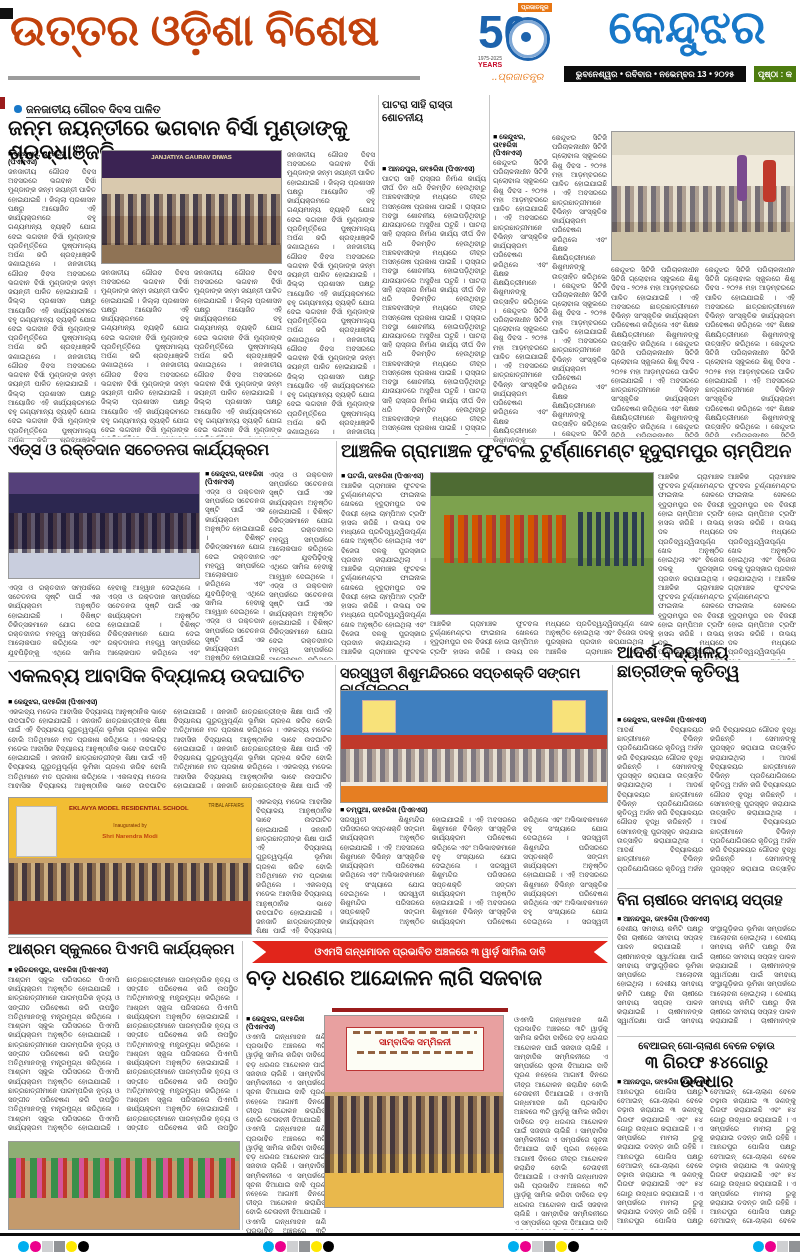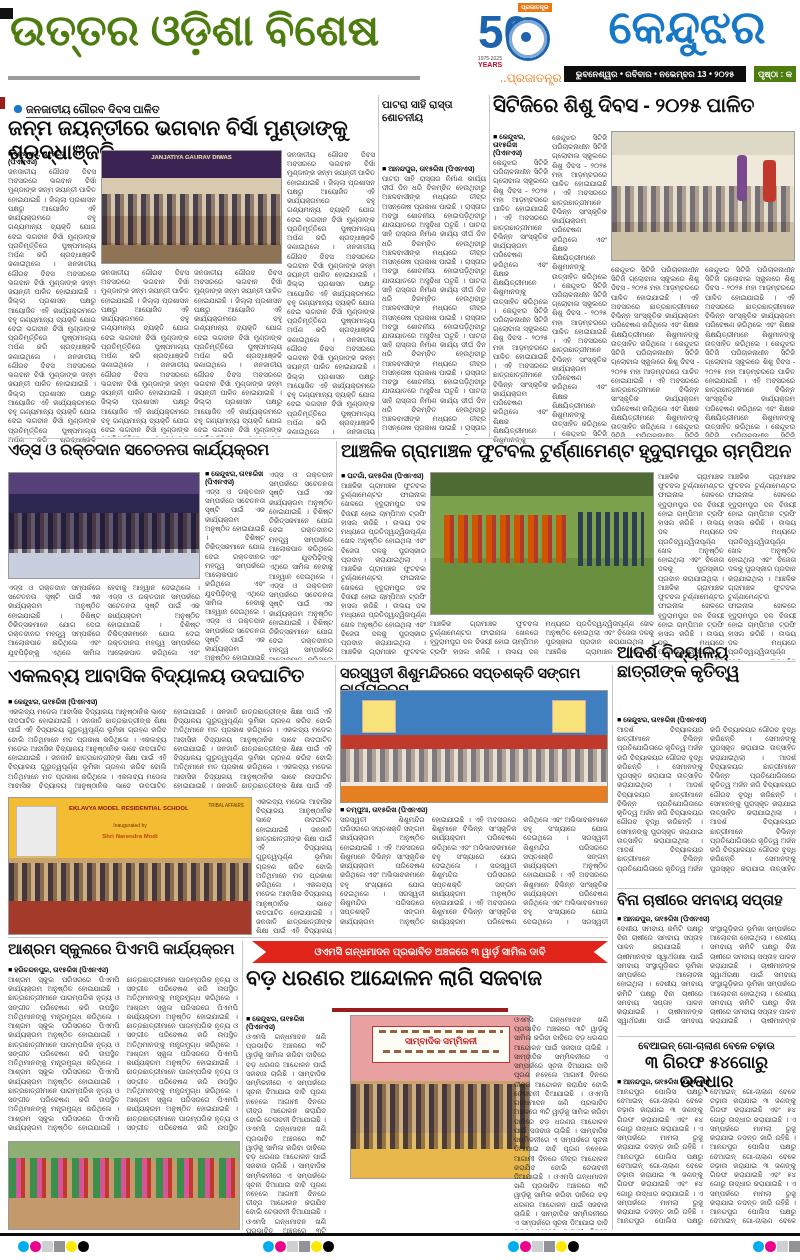--- a/index.html
+++ b/index.html
@@ -21,41 +21,41 @@
   .mark{width:11px;height:11px;display:inline-block;margin-right:1px;}
   .round{border-radius:50%;}
   .markgroup{display:flex;align-items:center;}
 </style>
 </head>
 <body>
 
 <div id="page">
 
   <div class="abs" style="left:0;top:8px;width:13px;height:11px;background:#111;"></div>
-  <div class="abs hl" style="left:10px;top:6px;width:420px;font-size:43px;color:#4d7c0f;">ଉତ୍ତର ଓଡ଼ିଶା ବିଶେଷ</div>
+  <div class="abs hl" style="left:10px;top:6px;width:420px;font-size:43px;color:#c2410c;">ଉତ୍ତର ଓଡ଼ିଶା ବିଶେଷ</div>
   <div class="abs" style="left:8px;top:76px;width:412px;height:4px;background:#9c9c9c;"></div>
 
   <div class="abs" style="left:478px;top:3px;width:86px;height:80px;">
     <div class="abs" style="left:40px;top:0;padding:1px 3px;background:#e87613;color:#fff;font-size:6px;font-weight:bold;">ପ୍ରଜାତନ୍ତ୍ର</div>
     <div class="abs" style="left:0;top:6px;font-size:46px;font-weight:bold;color:#1d63ad;line-height:1;">50</div>
     <div class="abs" style="left:28px;top:14px;width:38px;height:38px;border-radius:50%;background:#fff;border:3px solid #1d63ad;box-shadow:inset 0 0 0 3px #7fa8d6;">
       <div style="position:absolute;left:12px;top:12px;width:10px;height:10px;border-radius:50%;background:#1d63ad;"></div>
     </div>
     <div class="abs" style="left:0;top:52px;font-size:5px;color:#555;">1975-2025</div>
     <div class="abs" style="left:0;top:58px;font-size:7px;font-weight:bold;color:#c8102e;">YEARS</div>
-    <div class="abs" style="left:22px;top:68px;font-size:12px;color:#e87613;white-space:nowrap;">..ପ୍ରଜାତନ୍ତ୍ର</div>
+    <div class="abs" style="left:14px;top:68px;font-size:10px;color:#e87613;font-style:italic;white-space:nowrap;">..ପ୍ରଜାତନ୍ତ୍ର</div>
   </div>
 
   <div class="abs hl" style="left:576px;top:2px;width:222px;font-size:46px;color:#1878c8;text-align:center;">କେନ୍ଦୁଝର</div>
   <div class="abs" style="left:564px;top:66px;width:182px;height:16px;background:#0d0d0d;color:#fff;font-size:8.5px;font-weight:bold;text-align:center;line-height:16px;">ଭୁବନେଶ୍ୱର • ରବିବାର • ନଭେମ୍ବର 13 • ୨୦୨୫</div>
   <div class="abs" style="left:754px;top:66px;width:42px;height:16px;background:#4d7c0f;color:#fff;font-size:8.5px;font-weight:bold;text-align:center;line-height:16px;">ପୃଷ୍ଠା : କ</div>
 
   <div class="abs" style="left:0;top:97px;width:5px;height:12px;background:#9b1c1c;"></div>
 
-  <div class="abs" style="left:14px;top:99px;font-family:Liberation Serif, serif;">
+  <div class="abs" style="left:14px;top:99px;">
     <span style="display:inline-block;width:8px;height:8px;border-radius:50%;background:#1878c8;margin-right:4px;"></span><span class="kick" style="border-bottom:1.5px solid #444;padding-bottom:2px;">ଜନଜାତୀୟ ଗୌରବ ଦିବସ ପାଳିତ</span>
   </div>
   <div class="abs hl" style="left:8px;top:116px;width:368px;font-size:21px;">ଜନ୍ମ ଜୟନ୍ତୀରେ ଭଗବାନ ବିର୍ସା ମୁଣ୍ଡାଙ୍କୁ ଶ୍ରଦ୍ଧାଞ୍ଜଳି</div>
 
   <div class="abs" style="left:8px;top:150px;width:88px;height:287px;">
     <div class="dl">■ କେନ୍ଦୁଝର, ତା୧୫ରିଖ (ପିଏନଏସ)</div>
     <div class="body" style="height:276px;">ଜନଜାତୀୟ ଗୌରବ ଦିବସ ଅବସରରେ ଭଗବାନ ବିର୍ସା ମୁଣ୍ଡାଙ୍କ ଜନ୍ମ ଜୟନ୍ତୀ ପାଳିତ ହୋଇଯାଇଛି । ଜିଲ୍ଲା ପ୍ରଶାସନ ପକ୍ଷରୁ ଆୟୋଜିତ ଏହି କାର୍ଯ୍ୟକ୍ରମରେ ବହୁ ଗଣ୍ୟମାନ୍ୟ ବ୍ୟକ୍ତି ଯୋଗ ଦେଇ ଭଗବାନ ବିର୍ସା ମୁଣ୍ଡାଙ୍କ ପ୍ରତିମୂର୍ତ୍ତିରେ ପୁଷ୍ପମାଲ୍ୟ ଅର୍ପଣ କରି ଶ୍ରଦ୍ଧାଞ୍ଜଳି ଜଣାଇଥିଲେ । ଜନଜାତୀୟ ଗୌରବ ଦିବସ ଅବସରରେ ଭଗବାନ ବିର୍ସା ମୁଣ୍ଡାଙ୍କ ଜନ୍ମ ଜୟନ୍ତୀ ପାଳିତ ହୋଇଯାଇଛି । ଜିଲ୍ଲା ପ୍ରଶାସନ ପକ୍ଷରୁ ଆୟୋଜିତ ଏହି କାର୍ଯ୍ୟକ୍ରମରେ ବହୁ ଗଣ୍ୟମାନ୍ୟ ବ୍ୟକ୍ତି ଯୋଗ ଦେଇ ଭଗବାନ ବିର୍ସା ମୁଣ୍ଡାଙ୍କ ପ୍ରତିମୂର୍ତ୍ତିରେ ପୁଷ୍ପମାଲ୍ୟ ଅର୍ପଣ କରି ଶ୍ରଦ୍ଧାଞ୍ଜଳି ଜଣାଇଥିଲେ । ଜନଜାତୀୟ ଗୌରବ ଦିବସ ଅବସରରେ ଭଗବାନ ବିର୍ସା ମୁଣ୍ଡାଙ୍କ ଜନ୍ମ ଜୟନ୍ତୀ ପାଳିତ ହୋଇଯାଇଛି । ଜିଲ୍ଲା ପ୍ରଶାସନ ପକ୍ଷରୁ ଆୟୋଜିତ ଏହି କାର୍ଯ୍ୟକ୍ରମରେ ବହୁ ଗଣ୍ୟମାନ୍ୟ ବ୍ୟକ୍ତି ଯୋଗ ଦେଇ ଭଗବାନ ବିର୍ସା ମୁଣ୍ଡାଙ୍କ ପ୍ରତିମୂର୍ତ୍ତିରେ ପୁଷ୍ପମାଲ୍ୟ ଅର୍ପଣ କରି ଶ୍ରଦ୍ଧାଞ୍ଜଳି ଜଣାଇଥିଲେ । ଜନଜାତୀୟ ଗୌରବ ଦିବସ ଅବସରରେ ଭଗବାନ ବିର୍ସା ମୁଣ୍ଡାଙ୍କ ଜନ୍ମ ଜୟନ୍ତୀ ପାଳିତ ହୋଇଯାଇଛି । ଜିଲ୍ଲା ପ୍ରଶାସନ ପକ୍ଷରୁ ଆୟୋଜିତ ଏହି କାର୍ଯ୍ୟକ୍ରମରେ ବହୁ ଗଣ୍ୟମାନ୍ୟ ବ୍ୟକ୍ତି ଯୋଗ ଦେଇ ଭଗବାନ ବିର୍ସା ମୁଣ୍ଡାଙ୍କ ପ୍ରତିମୂର୍ତ୍ତିରେ ପୁଷ୍ପମାଲ୍ୟ ଅର୍ପଣ କରି ଶ୍ରଦ୍ଧାଞ୍ଜଳି ଜଣାଇଥିଲେ । ଜନଜାତୀୟ ଗୌରବ ଦିବସ ଅବସରରେ ଭଗବାନ ବିର୍ସା ମୁଣ୍ଡାଙ୍କ ଜନ୍ମ ଜୟନ୍ତୀ ପାଳିତ ହୋଇଯାଇଛି । ଜିଲ୍ଲା ପ୍ରଶାସନ ପକ୍ଷରୁ ଆୟୋଜିତ ଏହି କାର୍ଯ୍ୟକ୍ରମରେ ବହୁ ଗଣ୍ୟମାନ୍ୟ ବ୍ୟକ୍ତି ଯୋଗ ଦେଇ ଭଗବାନ ବିର୍ସା ମୁଣ୍ଡାଙ୍କ ପ୍ରତିମୂର୍ତ୍ତିରେ ପୁଷ୍ପମାଲ୍ୟ ଅର୍ପଣ କରି ଶ୍ରଦ୍ଧାଞ୍ଜଳି ଜଣାଇଥିଲେ ।</div>
   </div>
   <div class="abs photo" style="left:101px;top:150px;width:181px;height:114px;background:linear-gradient(180deg,#3b2353 0 24%,#d9c9ae 24% 58%,#b39574 58% 82%,#8f7355 82% 100%);">
     <div style="position:absolute;left:8%;top:3%;width:84%;color:#f3e3b0;font-size:6px;font-weight:bold;text-align:center;">JANJATIYA GAURAV DIWAS</div>
@@ -70,21 +70,20 @@
   <div class="abs vrule" style="left:378px;top:95px;height:342px;"></div>
 
   <div class="abs kick" style="left:382px;top:98px;width:104px;font-size:10.5px;">ପାଟରା ସାହି ରାସ୍ତା ଶୋଚନୀୟ</div>
   <div class="abs" style="left:382px;top:165px;width:104px;height:272px;">
     <div class="dl">■ ଆନନ୍ଦପୁର, ତା୧୫ରିଖ (ପିଏନଏସ)</div>
     <div class="body" style="height:261px;">ପାଟରା ସାହି ରାସ୍ତାର ନିର୍ମାଣ କାର୍ଯ୍ୟ ଦୀର୍ଘ ଦିନ ଧରି ବିଳମ୍ବିତ ହେଉଥିବାରୁ ଅଞ୍ଚଳବାସୀଙ୍କ ମଧ୍ୟରେ ତୀବ୍ର ଅସନ୍ତୋଷ ପ୍ରକାଶ ପାଇଛି । ରାସ୍ତାର ଅବସ୍ଥା ଶୋଚନୀୟ ହୋଇପଡ଼ିଥିବାରୁ ଯାତାୟାତରେ ଅସୁବିଧା ଘଟୁଛି । ପାଟରା ସାହି ରାସ୍ତାର ନିର୍ମାଣ କାର୍ଯ୍ୟ ଦୀର୍ଘ ଦିନ ଧରି ବିଳମ୍ବିତ ହେଉଥିବାରୁ ଅଞ୍ଚଳବାସୀଙ୍କ ମଧ୍ୟରେ ତୀବ୍ର ଅସନ୍ତୋଷ ପ୍ରକାଶ ପାଇଛି । ରାସ୍ତାର ଅବସ୍ଥା ଶୋଚନୀୟ ହୋଇପଡ଼ିଥିବାରୁ ଯାତାୟାତରେ ଅସୁବିଧା ଘଟୁଛି । ପାଟରା ସାହି ରାସ୍ତାର ନିର୍ମାଣ କାର୍ଯ୍ୟ ଦୀର୍ଘ ଦିନ ଧରି ବିଳମ୍ବିତ ହେଉଥିବାରୁ ଅଞ୍ଚଳବାସୀଙ୍କ ମଧ୍ୟରେ ତୀବ୍ର ଅସନ୍ତୋଷ ପ୍ରକାଶ ପାଇଛି । ରାସ୍ତାର ଅବସ୍ଥା ଶୋଚନୀୟ ହୋଇପଡ଼ିଥିବାରୁ ଯାତାୟାତରେ ଅସୁବିଧା ଘଟୁଛି । ପାଟରା ସାହି ରାସ୍ତାର ନିର୍ମାଣ କାର୍ଯ୍ୟ ଦୀର୍ଘ ଦିନ ଧରି ବିଳମ୍ବିତ ହେଉଥିବାରୁ ଅଞ୍ଚଳବାସୀଙ୍କ ମଧ୍ୟରେ ତୀବ୍ର ଅସନ୍ତୋଷ ପ୍ରକାଶ ପାଇଛି । ରାସ୍ତାର ଅବସ୍ଥା ଶୋଚନୀୟ ହୋଇପଡ଼ିଥିବାରୁ ଯାତାୟାତରେ ଅସୁବିଧା ଘଟୁଛି । ପାଟରା ସାହି ରାସ୍ତାର ନିର୍ମାଣ କାର୍ଯ୍ୟ ଦୀର୍ଘ ଦିନ ଧରି ବିଳମ୍ବିତ ହେଉଥିବାରୁ ଅଞ୍ଚଳବାସୀଙ୍କ ମଧ୍ୟରେ ତୀବ୍ର ଅସନ୍ତୋଷ ପ୍ରକାଶ ପାଇଛି । ରାସ୍ତାର ଅବସ୍ଥା ଶୋଚନୀୟ ହୋଇପଡ଼ିଥିବାରୁ ଯାତାୟାତରେ ଅସୁବିଧା ଘଟୁଛି । ପାଟରା ସାହି ରାସ୍ତାର ନିର୍ମାଣ କାର୍ଯ୍ୟ ଦୀର୍ଘ ଦିନ ଧରି ବିଳମ୍ବିତ ହେଉଥିବାରୁ ଅଞ୍ଚଳବାସୀଙ୍କ ମଧ୍ୟରେ ତୀବ୍ର ଅସନ୍ତୋଷ ପ୍ରକାଶ ପାଇଛି । ରାସ୍ତାର ଅବସ୍ଥା ଶୋଚନୀୟ ହୋଇପଡ଼ିଥିବାରୁ ଯାତାୟାତରେ ଅସୁବିଧା ଘଟୁଛି । ପାଟରା ସାହି ରାସ୍ତାର ନିର୍ମାଣ କାର୍ଯ୍ୟ ଦୀର୍ଘ ଦିନ ଧରି ବିଳମ୍ବିତ ହେଉଥିବାରୁ ଅଞ୍ଚଳବାସୀଙ୍କ ମଧ୍ୟରେ ତୀବ୍ର ଅସନ୍ତୋଷ ପ୍ରକାଶ ପାଇଛି । ରାସ୍ତାର ଅବସ୍ଥା ଶୋଚନୀୟ ହୋଇପଡ଼ିଥିବାରୁ ଯାତାୟାତରେ ଅସୁବିଧା ଘଟୁଛି ।</div>
   </div>
 
   <div class="abs vrule" style="left:489px;top:95px;height:342px;"></div>
 
-  <div class="abs hl" style="left:493px;top:94px;width:302px;font-size:20px;">ସିଟିଜିରେ ଶିଶୁ ଦିବସ - ୨୦୨୫ ପାଳିତ</div>
   <div class="abs" style="left:493px;top:133px;width:55px;height:304px;">
     <div class="dl">■ କେନ୍ଦୁଝର, ତା୧୫ରିଖ (ପିଏନଏସ)</div>
     <div class="body" style="height:288px;">କେନ୍ଦୁଝର ସିଟିଜି ପରିଚାଳନାଧୀନ ସିଟିଜି ଗ୍ଲୋବାଲ ସ୍କୁଲରେ ଶିଶୁ ଦିବସ - ୨୦୨୫ ମହା ଆଡ଼ମ୍ବରରେ ପାଳିତ ହୋଇଯାଇଛି । ଏହି ଅବସରରେ ଛାତ୍ରଛାତ୍ରୀମାନେ ବିଭିନ୍ନ ସାଂସ୍କୃତିକ କାର୍ଯ୍ୟକ୍ରମ ପରିବେଷଣ କରିଥିଲେ ଏବଂ ଶିକ୍ଷକ ଶିକ୍ଷୟିତ୍ରୀମାନେ ଶିଶୁମାନଙ୍କୁ ଉତ୍ସାହିତ କରିଥିଲେ । କେନ୍ଦୁଝର ସିଟିଜି ପରିଚାଳନାଧୀନ ସିଟିଜି ଗ୍ଲୋବାଲ ସ୍କୁଲରେ ଶିଶୁ ଦିବସ - ୨୦୨୫ ମହା ଆଡ଼ମ୍ବରରେ ପାଳିତ ହୋଇଯାଇଛି । ଏହି ଅବସରରେ ଛାତ୍ରଛାତ୍ରୀମାନେ ବିଭିନ୍ନ ସାଂସ୍କୃତିକ କାର୍ଯ୍ୟକ୍ରମ ପରିବେଷଣ କରିଥିଲେ ଏବଂ ଶିକ୍ଷକ ଶିକ୍ଷୟିତ୍ରୀମାନେ ଶିଶୁମାନଙ୍କୁ ଉତ୍ସାହିତ କରିଥିଲେ । କେନ୍ଦୁଝର ସିଟିଜି ପରିଚାଳନାଧୀନ ସିଟିଜି ଗ୍ଲୋବାଲ ସ୍କୁଲରେ ଶିଶୁ ଦିବସ - ୨୦୨୫ ମହା ଆଡ଼ମ୍ବରରେ ପାଳିତ ହୋଇଯାଇଛି । ଏହି ଅବସରରେ ଛାତ୍ରଛାତ୍ରୀମାନେ ବିଭିନ୍ନ ସାଂସ୍କୃତିକ କାର୍ଯ୍ୟକ୍ରମ ପରିବେଷଣ କରିଥିଲେ ଏବଂ ଶିକ୍ଷକ ଶିକ୍ଷୟିତ୍ରୀମାନେ ଶିଶୁମାନଙ୍କୁ ଉତ୍ସାହିତ କରିଥିଲେ । କେନ୍ଦୁଝର ସିଟିଜି ପରିଚାଳନାଧୀନ ସିଟିଜି ଗ୍ଲୋବାଲ ସ୍କୁଲରେ ଶିଶୁ ଦିବସ - ୨୦୨୫ ମହା ଆଡ଼ମ୍ବରରେ ପାଳିତ ହୋଇଯାଇଛି । ଏହି ଅବସରରେ ଛାତ୍ରଛାତ୍ରୀମାନେ ବିଭିନ୍ନ ସାଂସ୍କୃତିକ କାର୍ଯ୍ୟକ୍ରମ ପରିବେଷଣ କରିଥିଲେ ଏବଂ ଶିକ୍ଷକ ଶିକ୍ଷୟିତ୍ରୀମାନେ ଶିଶୁମାନଙ୍କୁ ଉତ୍ସାହିତ କରିଥିଲେ । କେନ୍ଦୁଝର ସିଟିଜି ପରିଚାଳନାଧୀନ ସିଟିଜି ଗ୍ଲୋବାଲ ସ୍କୁଲରେ ଶିଶୁ ଦିବସ - ୨୦୨୫ ମହା ଆଡ଼ମ୍ବରରେ ପାଳିତ ହୋଇଯାଇଛି । ଏହି ଅବସରରେ ଛାତ୍ରଛାତ୍ରୀମାନେ ବିଭିନ୍ନ ସାଂସ୍କୃତିକ କାର୍ଯ୍ୟକ୍ରମ ପରିବେଷଣ କରିଥିଲେ ଏବଂ ଶିକ୍ଷକ ଶିକ୍ଷୟିତ୍ରୀମାନେ ଶିଶୁମାନଙ୍କୁ ଉତ୍ସାହିତ କରିଥିଲେ ।</div>
   </div>
   <div class="abs body" style="left:552px;top:133px;width:55px;height:304px;">କେନ୍ଦୁଝର ସିଟିଜି ପରିଚାଳନାଧୀନ ସିଟିଜି ଗ୍ଲୋବାଲ ସ୍କୁଲରେ ଶିଶୁ ଦିବସ - ୨୦୨୫ ମହା ଆଡ଼ମ୍ବରରେ ପାଳିତ ହୋଇଯାଇଛି । ଏହି ଅବସରରେ ଛାତ୍ରଛାତ୍ରୀମାନେ ବିଭିନ୍ନ ସାଂସ୍କୃତିକ କାର୍ଯ୍ୟକ୍ରମ ପରିବେଷଣ କରିଥିଲେ ଏବଂ ଶିକ୍ଷକ ଶିକ୍ଷୟିତ୍ରୀମାନେ ଶିଶୁମାନଙ୍କୁ ଉତ୍ସାହିତ କରିଥିଲେ । କେନ୍ଦୁଝର ସିଟିଜି ପରିଚାଳନାଧୀନ ସିଟିଜି ଗ୍ଲୋବାଲ ସ୍କୁଲରେ ଶିଶୁ ଦିବସ - ୨୦୨୫ ମହା ଆଡ଼ମ୍ବରରେ ପାଳିତ ହୋଇଯାଇଛି । ଏହି ଅବସରରେ ଛାତ୍ରଛାତ୍ରୀମାନେ ବିଭିନ୍ନ ସାଂସ୍କୃତିକ କାର୍ଯ୍ୟକ୍ରମ ପରିବେଷଣ କରିଥିଲେ ଏବଂ ଶିକ୍ଷକ ଶିକ୍ଷୟିତ୍ରୀମାନେ ଶିଶୁମାନଙ୍କୁ ଉତ୍ସାହିତ କରିଥିଲେ । କେନ୍ଦୁଝର ସିଟିଜି ପରିଚାଳନାଧୀନ ସିଟିଜି ଗ୍ଲୋବାଲ ସ୍କୁଲରେ ଶିଶୁ ଦିବସ - ୨୦୨୫ ମହା ଆଡ଼ମ୍ବରରେ ପାଳିତ ହୋଇଯାଇଛି । ଏହି ଅବସରରେ ଛାତ୍ରଛାତ୍ରୀମାନେ ବିଭିନ୍ନ ସାଂସ୍କୃତିକ କାର୍ଯ୍ୟକ୍ରମ ପରିବେଷଣ କରିଥିଲେ ଏବଂ ଶିକ୍ଷକ ଶିକ୍ଷୟିତ୍ରୀମାନେ ଶିଶୁମାନଙ୍କୁ ଉତ୍ସାହିତ କରିଥିଲେ । କେନ୍ଦୁଝର ସିଟିଜି ପରିଚାଳନାଧୀନ ସିଟିଜି ଗ୍ଲୋବାଲ ସ୍କୁଲରେ ଶିଶୁ ଦିବସ - ୨୦୨୫ ମହା ଆଡ଼ମ୍ବରରେ ପାଳିତ ହୋଇଯାଇଛି । ଏହି ଅବସରରେ ଛାତ୍ରଛାତ୍ରୀମାନେ ବିଭିନ୍ନ ସାଂସ୍କୃତିକ କାର୍ଯ୍ୟକ୍ରମ ପରିବେଷଣ କରିଥିଲେ ଏବଂ ଶିକ୍ଷକ ଶିକ୍ଷୟିତ୍ରୀମାନେ ଶିଶୁମାନଙ୍କୁ ଉତ୍ସାହିତ କରିଥିଲେ । କେନ୍ଦୁଝର ସିଟିଜି ପରିଚାଳନାଧୀନ ସିଟିଜି ଗ୍ଲୋବାଲ ସ୍କୁଲରେ ଶିଶୁ ଦିବସ - ୨୦୨୫ ମହା ଆଡ଼ମ୍ବରରେ ପାଳିତ ହୋଇଯାଇଛି । ଏହି ଅବସରରେ ଛାତ୍ରଛାତ୍ରୀମାନେ ବିଭିନ୍ନ ସାଂସ୍କୃତିକ କାର୍ଯ୍ୟକ୍ରମ ପରିବେଷଣ କରିଥିଲେ ଏବଂ ଶିକ୍ଷକ ଶିକ୍ଷୟିତ୍ରୀମାନେ ଶିଶୁମାନଙ୍କୁ ଉତ୍ସାହିତ କରିଥିଲେ ।</div>
   <div class="abs photo" style="left:611px;top:131px;width:184px;height:130px;background:linear-gradient(180deg,#ded8c6 0 18%,#efe9da 18% 70%,#cdc2a8 70% 100%);">
     <div class="crowd" style="top:42%;height:36%;opacity:.75;"></div>
     <div style="position:absolute;right:10%;top:22%;width:13px;height:42px;background:#c0392b;border-radius:4px;"></div>
     <div style="position:absolute;right:26%;top:18%;width:10px;height:46px;background:#7a4a8f;border-radius:4px;"></div>
   </div>
@@ -183,21 +182,21 @@
 
   <div class="abs vrule" style="left:242px;top:941px;height:289px;"></div>
 
   <div class="abs" style="left:252px;top:941px;width:356px;height:22px;background:#e1251b;color:#fff;font-size:10px;font-weight:bold;text-align:center;line-height:22px;clip-path:polygon(0 0,100% 0,96% 50%,100% 100%,0 100%,4% 50%);">ଓଏମସି ଗନ୍ଧମାଦନ ପ୍ରଭାବିତ ଅଞ୍ଚଳରେ ୩ ୱାର୍ଡ଼ ସାମିଲ ଦାବି</div>
   <div class="abs hl" style="left:246px;top:966px;width:362px;font-size:21.5px;text-align:left;">ବଡ଼ ଧରଣର ଆନ୍ଦୋଳନ ଲାଗି ସଜବାଜ</div>
   <div class="abs" style="left:332px;top:1008px;width:176px;height:4px;background:#9b1c1c;"></div>
   <div class="abs" style="left:246px;top:1015px;width:80px;height:215px;">
     <div class="dl">■ କେନ୍ଦୁଝର, ତା୧୫ରିଖ (ପିଏନଏସ)</div>
     <div class="body" style="height:203px;">ଓଏମସି ଗନ୍ଧମାଦନ ଖଣି ପ୍ରଭାବିତ ଅଞ୍ଚଳରେ ୩ଟି ୱାର୍ଡ଼କୁ ସାମିଲ କରିବା ଦାବିରେ ବଡ଼ ଧରଣର ଆନ୍ଦୋଳନ ପାଇଁ ସଜବାଜ ଚାଲିଛି । ସାମ୍ବାଦିକ ସମ୍ମିଳନୀରେ ଏ ସମ୍ପର୍କରେ ସୂଚନା ଦିଆଯାଇ ଦାବି ପୂରଣ ନହେଲେ ଆଗାମୀ ଦିନରେ ତୀବ୍ର ଆନ୍ଦୋଳନ କରାଯିବ ବୋଲି ଚେତାବନୀ ଦିଆଯାଇଛି । ଓଏମସି ଗନ୍ଧମାଦନ ଖଣି ପ୍ରଭାବିତ ଅଞ୍ଚଳରେ ୩ଟି ୱାର୍ଡ଼କୁ ସାମିଲ କରିବା ଦାବିରେ ବଡ଼ ଧରଣର ଆନ୍ଦୋଳନ ପାଇଁ ସଜବାଜ ଚାଲିଛି । ସାମ୍ବାଦିକ ସମ୍ମିଳନୀରେ ଏ ସମ୍ପର୍କରେ ସୂଚନା ଦିଆଯାଇ ଦାବି ପୂରଣ ନହେଲେ ଆଗାମୀ ଦିନରେ ତୀବ୍ର ଆନ୍ଦୋଳନ କରାଯିବ ବୋଲି ଚେତାବନୀ ଦିଆଯାଇଛି । ଓଏମସି ଗନ୍ଧମାଦନ ଖଣି ପ୍ରଭାବିତ ଅଞ୍ଚଳରେ ୩ଟି ୱାର୍ଡ଼କୁ ସାମିଲ କରିବା ଦାବିରେ ବଡ଼ ଧରଣର ଆନ୍ଦୋଳନ ପାଇଁ ସଜବାଜ ଚାଲିଛି । ସାମ୍ବାଦିକ ସମ୍ମିଳନୀରେ ଏ ସମ୍ପର୍କରେ ସୂଚନା ଦିଆଯାଇ ଦାବି ପୂରଣ ନହେଲେ ଆଗାମୀ ଦିନରେ ତୀବ୍ର ଆନ୍ଦୋଳନ କରାଯିବ ବୋଲି ଚେତାବନୀ ଦିଆଯାଇଛି । ଓଏମସି ଗନ୍ଧମାଦନ ଖଣି ପ୍ରଭାବିତ ଅଞ୍ଚଳରେ ୩ଟି ୱାର୍ଡ଼କୁ ସାମିଲ କରିବା ଦାବିରେ ବଡ଼ ଧରଣର ଆନ୍ଦୋଳନ ପାଇଁ ସଜବାଜ ଚାଲିଛି । ସାମ୍ବାଦିକ ସମ୍ମିଳନୀରେ ଏ ସମ୍ପର୍କରେ ସୂଚନା ଦିଆଯାଇ ଦାବି ପୂରଣ ନହେଲେ ଆଗାମୀ ଦିନରେ ତୀବ୍ର ଆନ୍ଦୋଳନ କରାଯିବ ବୋଲି ଚେତାବନୀ ଦିଆଯାଇଛି । ଓଏମସି ଗନ୍ଧମାଦନ ଖଣି ପ୍ରଭାବିତ ଅଞ୍ଚଳରେ ୩ଟି ୱାର୍ଡ଼କୁ ସାମିଲ କରିବା ଦାବିରେ ବଡ଼ ଧରଣର ଆନ୍ଦୋଳନ ପାଇଁ ସଜବାଜ ଚାଲିଛି । ସାମ୍ବାଦିକ ସମ୍ମିଳନୀରେ ଏ ସମ୍ପର୍କରେ ସୂଚନା ଦିଆଯାଇ ଦାବି ପୂରଣ ନହେଲେ ଆଗାମୀ ଦିନରେ ତୀବ୍ର ଆନ୍ଦୋଳନ କରାଯିବ ବୋଲି ଚେତାବନୀ ଦିଆଯାଇଛି ।</div>
   </div>
-  <div class="abs photo" style="left:350px;top:1015px;width:180px;height:164px;background:linear-gradient(180deg,#e8a0a0 0 40%,#caa36b 40% 72%,#e9b84c 72% 100%);">
+  <div class="abs photo" style="left:324px;top:1015px;width:180px;height:193px;background:linear-gradient(180deg,#e8a0a0 0 40%,#caa36b 40% 72%,#e9b84c 72% 100%);">
     <div style="position:absolute;left:12%;top:6%;width:76%;height:22%;background:#fdfdf5;border:1px solid #b33;">
       <div class="squiggle" style="margin:3px 6px 0 6px;"></div>
       <div style="margin-top:3px;text-align:center;font-size:9px;font-weight:bold;color:#c21717;">ସାମ୍ବାଦିକ ସମ୍ମିଳନୀ</div>
       <div class="squiggle" style="margin:3px 10px 0 10px;"></div>
     </div>
     <div class="crowd" style="top:42%;height:40%;"></div>
   </div>
   <div class="abs body" style="left:514px;top:1015px;width:94px;height:215px;">ଓଏମସି ଗନ୍ଧମାଦନ ଖଣି ପ୍ରଭାବିତ ଅଞ୍ଚଳରେ ୩ଟି ୱାର୍ଡ଼କୁ ସାମିଲ କରିବା ଦାବିରେ ବଡ଼ ଧରଣର ଆନ୍ଦୋଳନ ପାଇଁ ସଜବାଜ ଚାଲିଛି । ସାମ୍ବାଦିକ ସମ୍ମିଳନୀରେ ଏ ସମ୍ପର୍କରେ ସୂଚନା ଦିଆଯାଇ ଦାବି ପୂରଣ ନହେଲେ ଆଗାମୀ ଦିନରେ ତୀବ୍ର ଆନ୍ଦୋଳନ କରାଯିବ ବୋଲି ଚେତାବନୀ ଦିଆଯାଇଛି । ଓଏମସି ଗନ୍ଧମାଦନ ଖଣି ପ୍ରଭାବିତ ଅଞ୍ଚଳରେ ୩ଟି ୱାର୍ଡ଼କୁ ସାମିଲ କରିବା ଦାବିରେ ବଡ଼ ଧରଣର ଆନ୍ଦୋଳନ ପାଇଁ ସଜବାଜ ଚାଲିଛି । ସାମ୍ବାଦିକ ସମ୍ମିଳନୀରେ ଏ ସମ୍ପର୍କରେ ସୂଚନା ଦିଆଯାଇ ଦାବି ପୂରଣ ନହେଲେ ଆଗାମୀ ଦିନରେ ତୀବ୍ର ଆନ୍ଦୋଳନ କରାଯିବ ବୋଲି ଚେତାବନୀ ଦିଆଯାଇଛି । ଓଏମସି ଗନ୍ଧମାଦନ ଖଣି ପ୍ରଭାବିତ ଅଞ୍ଚଳରେ ୩ଟି ୱାର୍ଡ଼କୁ ସାମିଲ କରିବା ଦାବିରେ ବଡ଼ ଧରଣର ଆନ୍ଦୋଳନ ପାଇଁ ସଜବାଜ ଚାଲିଛି । ସାମ୍ବାଦିକ ସମ୍ମିଳନୀରେ ଏ ସମ୍ପର୍କରେ ସୂଚନା ଦିଆଯାଇ ଦାବି ପୂରଣ ନହେଲେ ଆଗାମୀ ଦିନରେ ତୀବ୍ର ଆନ୍ଦୋଳନ କରାଯିବ ବୋଲି ଚେତାବନୀ ଦିଆଯାଇଛି । ଓଏମସି ଗନ୍ଧମାଦନ ଖଣି ପ୍ରଭାବିତ ଅଞ୍ଚଳରେ ୩ଟି ୱାର୍ଡ଼କୁ ସାମିଲ କରିବା ଦାବିରେ ବଡ଼ ଧରଣର ଆନ୍ଦୋଳନ ପାଇଁ ସଜବାଜ ଚାଲିଛି । ସାମ୍ବାଦିକ ସମ୍ମିଳନୀରେ ଏ ସମ୍ପର୍କରେ ସୂଚନା ଦିଆଯାଇ ଦାବି ପୂରଣ ନହେଲେ ଆଗାମୀ ଦିନରେ ତୀବ୍ର ଆନ୍ଦୋଳନ କରାଯିବ ବୋଲି ଚେତାବନୀ ଦିଆଯାଇଛି । ଓଏମସି ଗନ୍ଧମାଦନ ଖଣି ପ୍ରଭାବିତ ଅଞ୍ଚଳରେ ୩ଟି ୱାର୍ଡ଼କୁ ସାମିଲ କରିବା ଦାବିରେ ବଡ଼ ଧରଣର ଆନ୍ଦୋଳନ ପାଇଁ ସଜବାଜ ଚାଲିଛି । ସାମ୍ବାଦିକ ସମ୍ମିଳନୀରେ ଏ ସମ୍ପର୍କରେ ସୂଚନା ଦିଆଯାଇ ଦାବି ପୂରଣ ନହେଲେ ଆଗାମୀ ଦିନରେ ତୀବ୍ର ଆନ୍ଦୋଳନ କରାଯିବ ବୋଲି ଚେତାବନୀ ଦିଆଯାଇଛି ।</div>
 
   <div class="abs" style="left:0;top:1233px;width:800px;height:3px;background:#0d0d0d;"></div>

